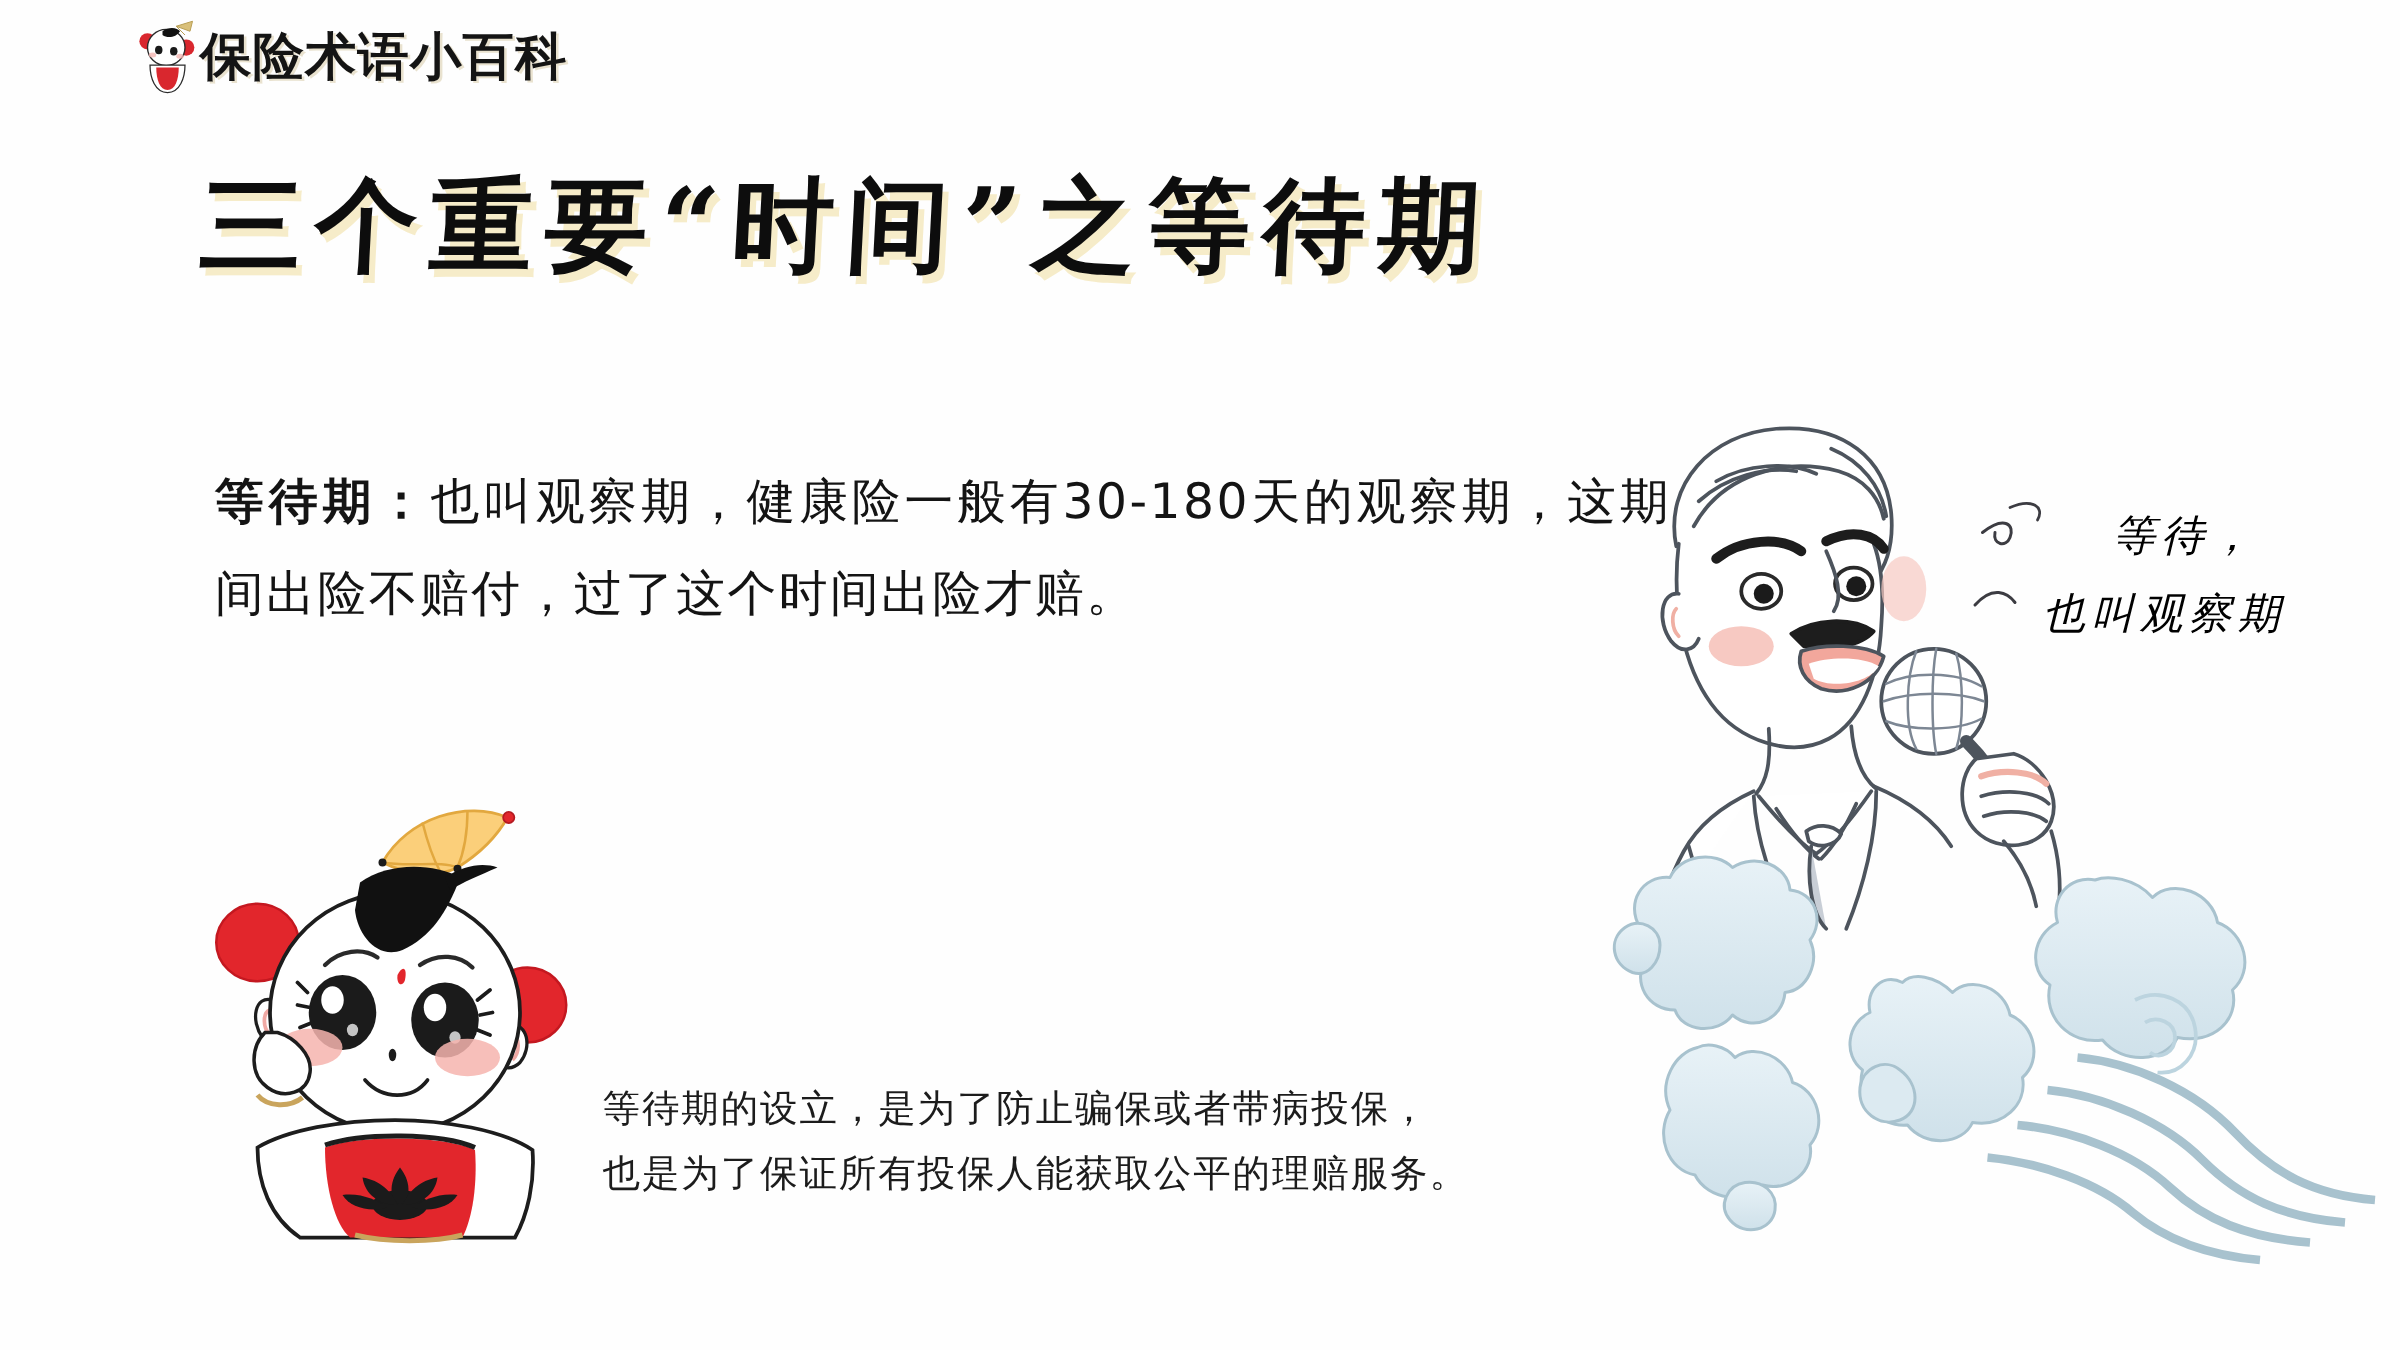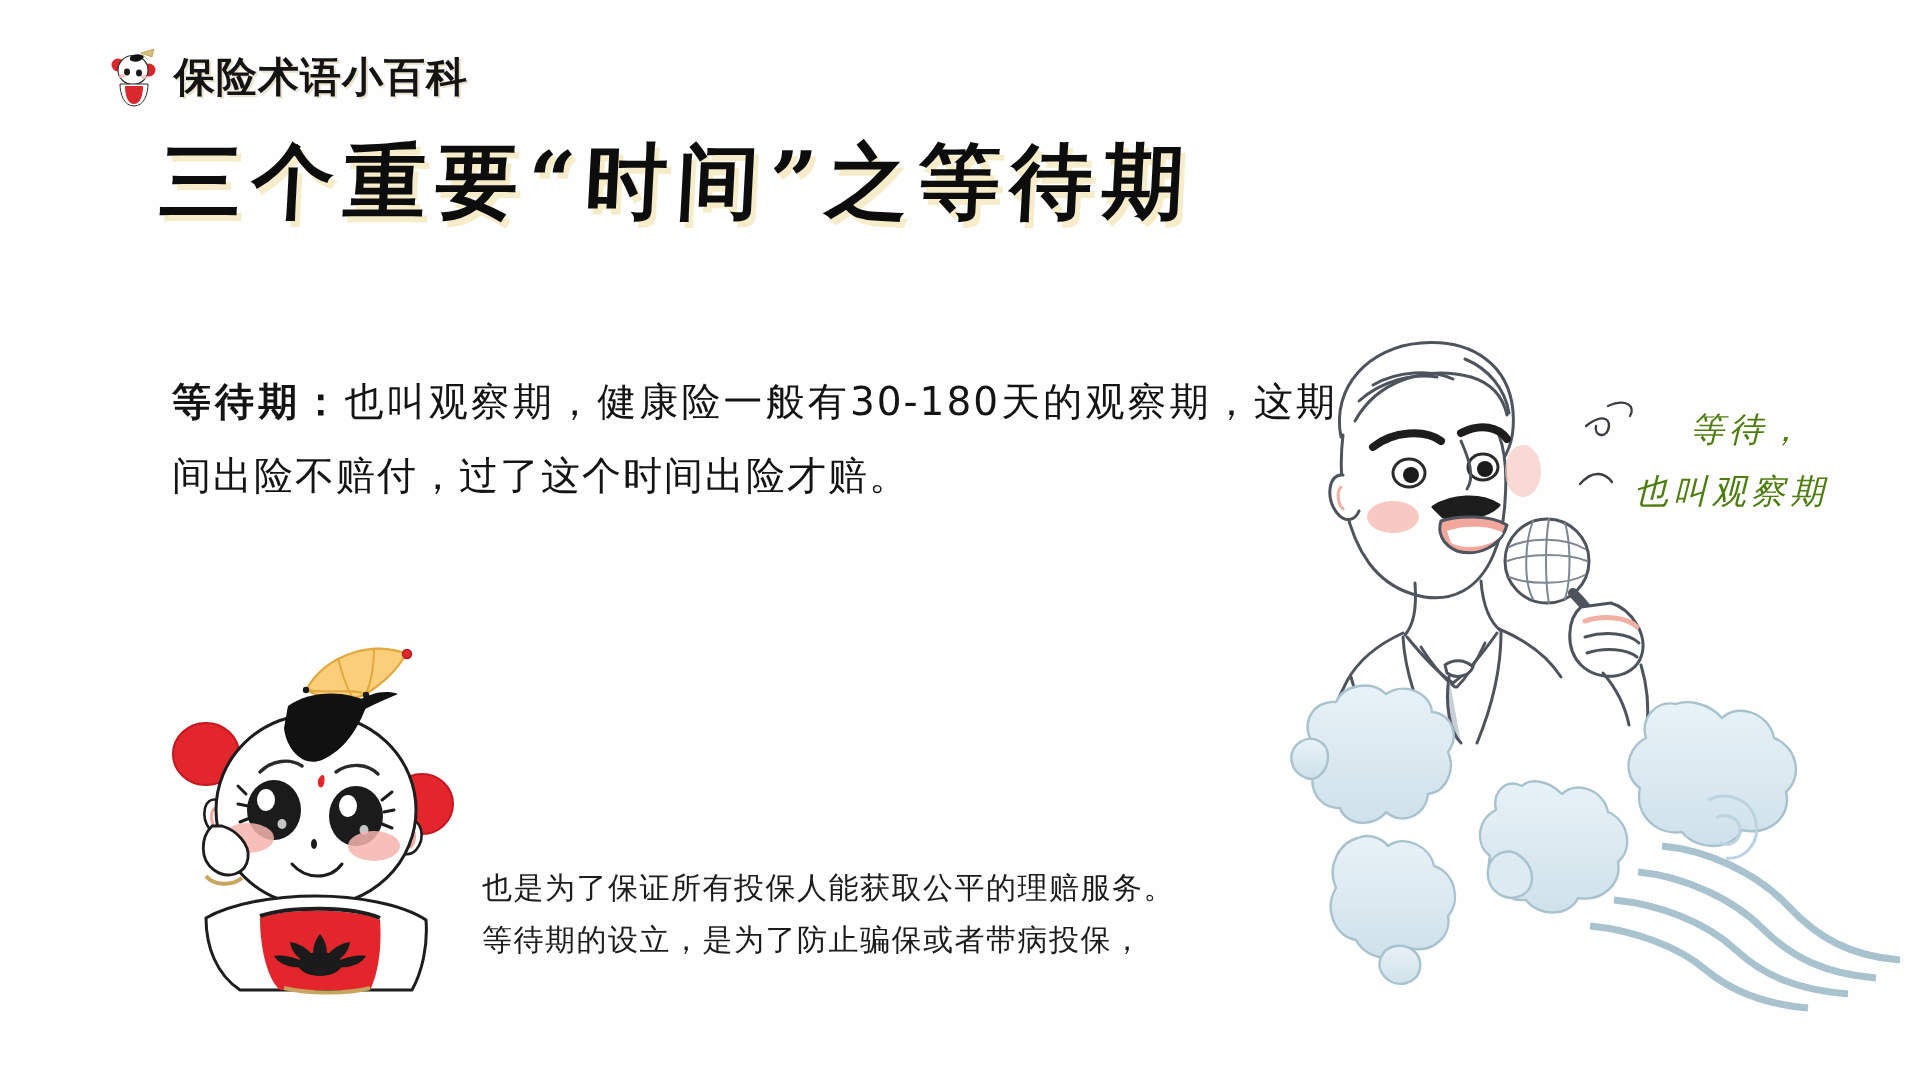--- a/index.html
+++ b/index.html
@@ -18,24 +18,23 @@
   .stage {
     position: absolute;
     inset: 0;
     background: #fefefe;
   }
 
   
   .brand {
     position: absolute;
     left: 108px;
-    top: 44px;
+    top: 12px;
     display: flex;
     align-items: center;
-    gap: 14px;
   }
   .brand-mark {
     width: 52px;
     height: 66px;
     position: relative;
     flex: 0 0 auto;
   }
   .brand-title {
     font-family: "DejaVu Sans", "Liberation Sans", sans-serif;
     font-size: 41px;
@@ -95,21 +94,21 @@
   }
   .caption .cap-line { display: block; }
 
   
   .handnote {
     position: absolute;
     left: 1690px;
     top: 412px;
     font-family: "DejaVu Serif", "Liberation Serif", serif;
     font-size: 34px;
-    color: #4d7c0f;
+    color: #000000;
     letter-spacing: 5px;
     line-height: 1;
     font-style: italic;
     white-space: nowrap;
   }
   .handnote .hn2 {
     position: absolute;
     left: -56px;
     top: 62px;
     white-space: nowrap;
@@ -173,22 +172,22 @@
     <div class="brand-title">保险术语小百科</div>
   </div>
 
   <div class="headline">三个重要“时间”之等待期</div>
 
   <div class="body-copy">
     <span class="lead">等待期：</span><span>也叫观察期，健康险一般有30-180天的观察期，这期间出险不赔付，过了这个时间出险才赔。</span>
   </div>
 
   <div class="caption">
+    <span class="cap-line">等待期的设立，是为了防止骗保或者带病投保，</span>
     <span class="cap-line">也是为了保证所有投保人能获取公平的理赔服务。</span>
-    <span class="cap-line">等待期的设立，是为了防止骗保或者带病投保，</span>
   </div>
 
   <div class="handnote">
     <span>等待，</span>
     <span class="hn2">也叫观察期</span>
     <svg class="squiggle" style="left:-112px; top:-16px;" width="110" height="120" viewBox="0 0 110 120">
       <path d="M8 30 C26 16, 34 24, 30 34 C27 42, 16 40, 18 30" stroke="#3c3c42" stroke-width="2.4" fill="none" stroke-linecap="round"></path>
       <path d="M2 88 C16 72, 28 78, 34 86" stroke="#3c3c42" stroke-width="2.4" fill="none" stroke-linecap="round"></path>
       <path d="M30 10 C48 2, 58 10, 52 20" stroke="#3c3c42" stroke-width="2.2" fill="none" stroke-linecap="round"></path>
     </svg>

